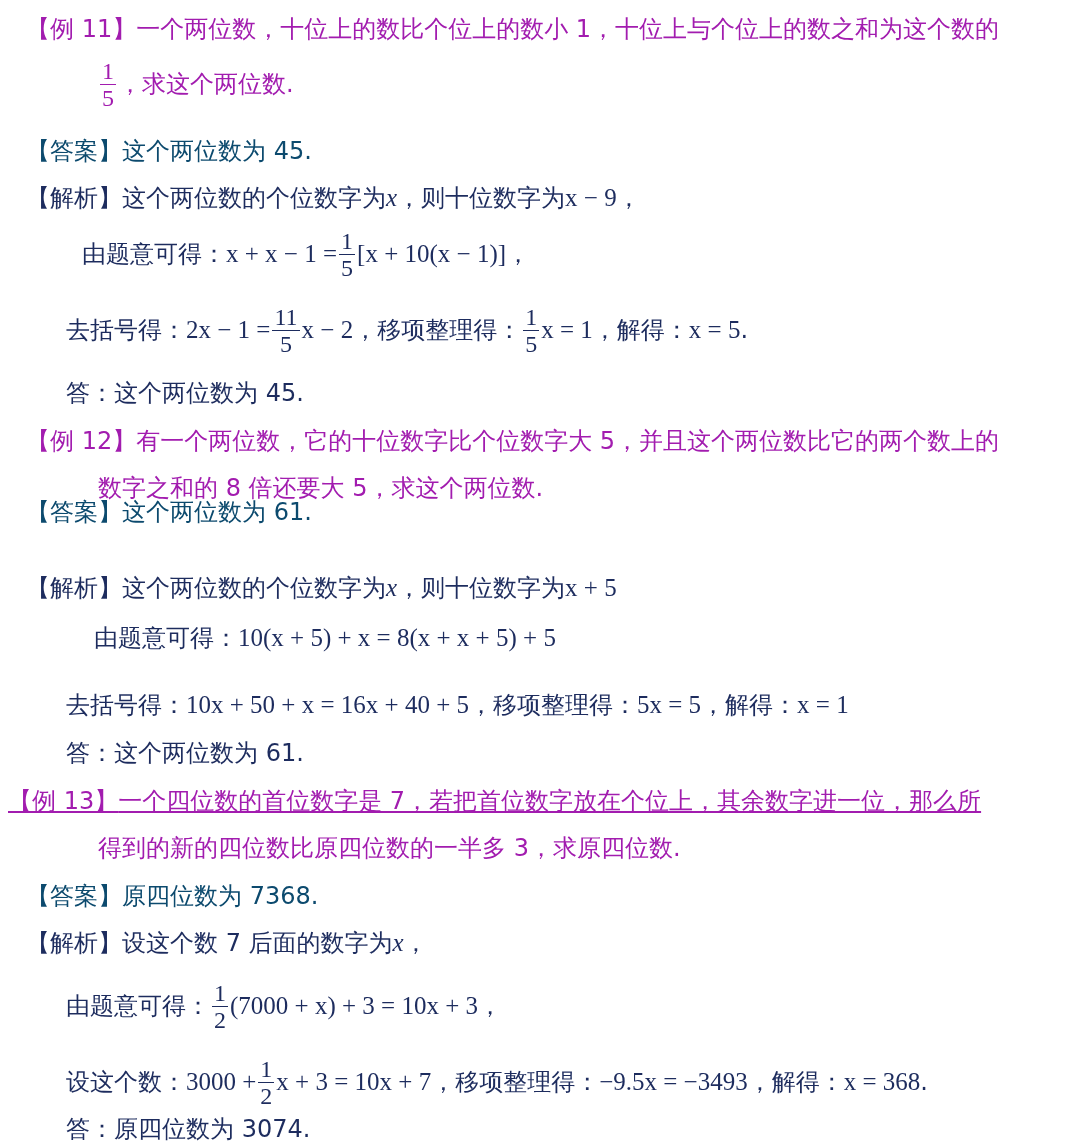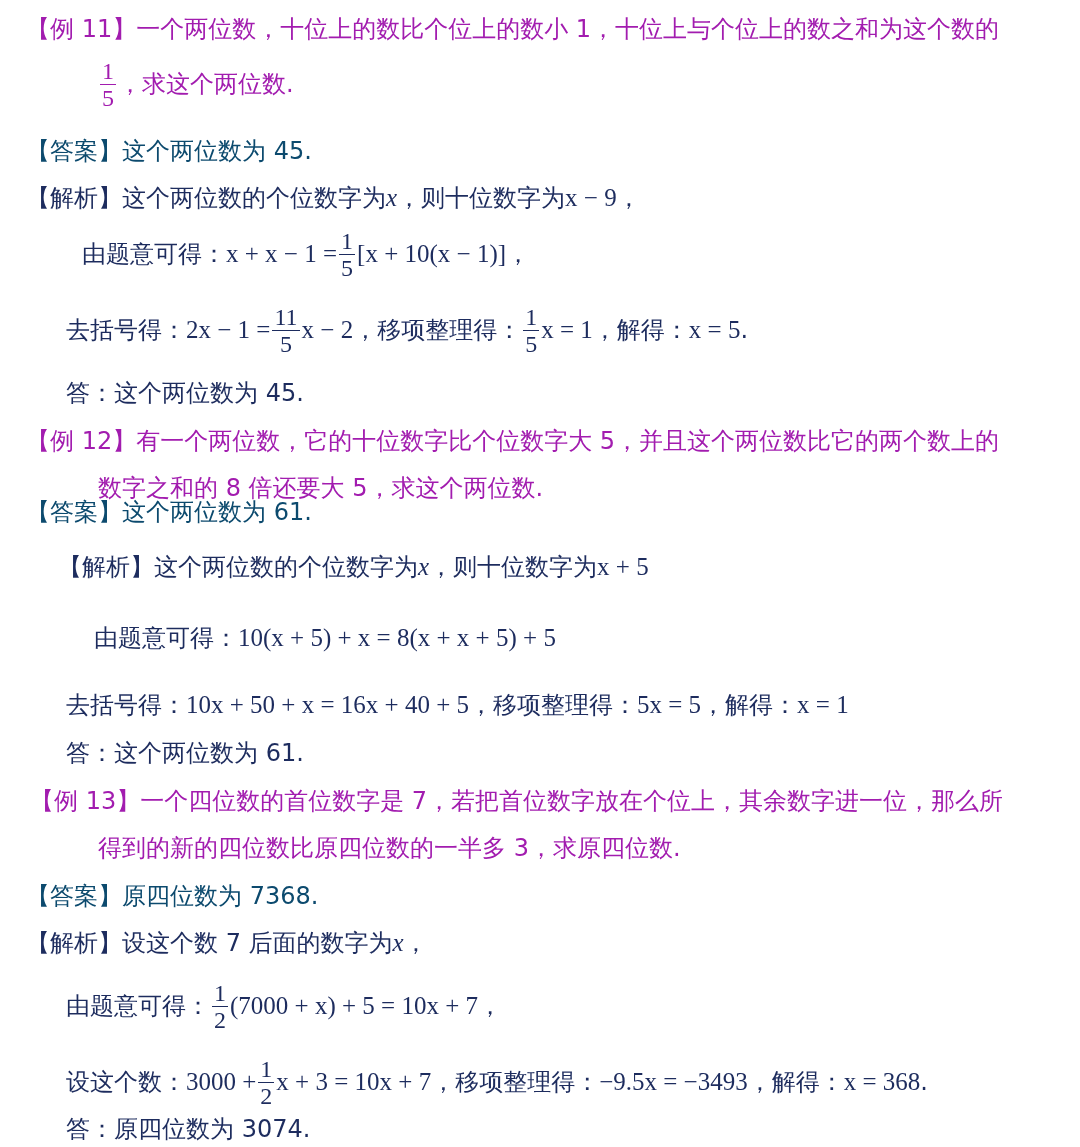--- a/index.html
+++ b/index.html
@@ -49,46 +49,46 @@
 
 <div class="line black" style="left:26px; top:426px;">
   <span>【例 12】</span><span>有一个两位数，它的十位数字比个位数字大 5，并且这个两位数比它的两个数上的</span>
 </div>
 <div class="line black" style="left:98px; top:473px;text-align:center;">
   <span>数字之和的 8 倍还要大 5，求这个两位数.</span>
 </div>
 <div class="line red" style="left:26px; top:497px;">
   <span>【答案】</span><span>这个两位数为 61.</span>
 </div>
-<div class="line blue" style="left:26px; top:552px;margin-left:32px;">
+<div class="line blue" style="left:26px; top:573px;">
   <span>【解析】</span><span>这个两位数的个位数字为</span><span class="math mi">x</span><span>，则十位数字为</span><span class="math">x + 5</span>
 </div>
 <div class="line blue" style="left:66px; top:623px;margin-left:28px;">
   <span>由题意可得：</span><span class="math">10(x + 5) + x = 8(x + x + 5) + 5</span>
 </div>
 <div class="line blue" style="left:66px; top:690px;">
   <span>去括号得：</span><span class="math">10x + 50 + x = 16x + 40 + 5</span><span>，移项整理得：</span><span class="math">5x = 5</span><span>，解得：</span><span class="math">x = 1</span>
 </div>
 <div class="line blue" style="left:66px; top:738px;">
   <span>答：这个两位数为 61.</span>
 </div>
 
-<div class="line black" style="left:30px; top:786px;">
+<div class="line black" style="left:8px; top:786px;text-decoration:underline;">
   <span>【例 13】</span><span>一个四位数的首位数字是 7，若把首位数字放在个位上，其余数字进一位，那么所</span>
 </div>
 <div class="line black" style="left:98px; top:833px;">
   <span>得到的新的四位数比原四位数的一半多 3，求原四位数.</span>
 </div>
 <div class="line red" style="left:26px; top:881px;">
   <span>【答案】</span><span>原四位数为 7368.</span>
 </div>
 <div class="line blue" style="left:26px; top:928px;">
   <span>【解析】</span><span>设这个数 7 后面的数字为</span><span class="math mi">x</span><span>，</span>
 </div>
 <div class="line blue" style="left:66px; top:980px;">
-  <span>由题意可得：</span><span class="frac"><span class="num">1</span><span class="den">2</span></span><span class="math">(7000 + x) + 5 = 10x + 7</span><span>，</span>
+  <span>由题意可得：</span><span class="frac"><span class="num">1</span><span class="den">2</span></span><span class="math">(7000 + x) + 3 = 10x + 3</span><span>，</span>
 </div>
 <div class="line blue" style="left:66px; top:1056px;">
   <span>设这个数：</span><span class="math">3000 +</span><span class="frac"><span class="num">1</span><span class="den">2</span></span><span class="math">x + 3 = 10x + 7</span><span>，移项整理得：</span><span class="math">−9.5x = −3493</span><span>，解得：</span><span class="math">x = 368</span><span>.</span>
 </div>
 <div class="line blue" style="left:66px; top:1114px;">
   <span>答：原四位数为 3074.</span>
 </div>
 
 </body></html>

